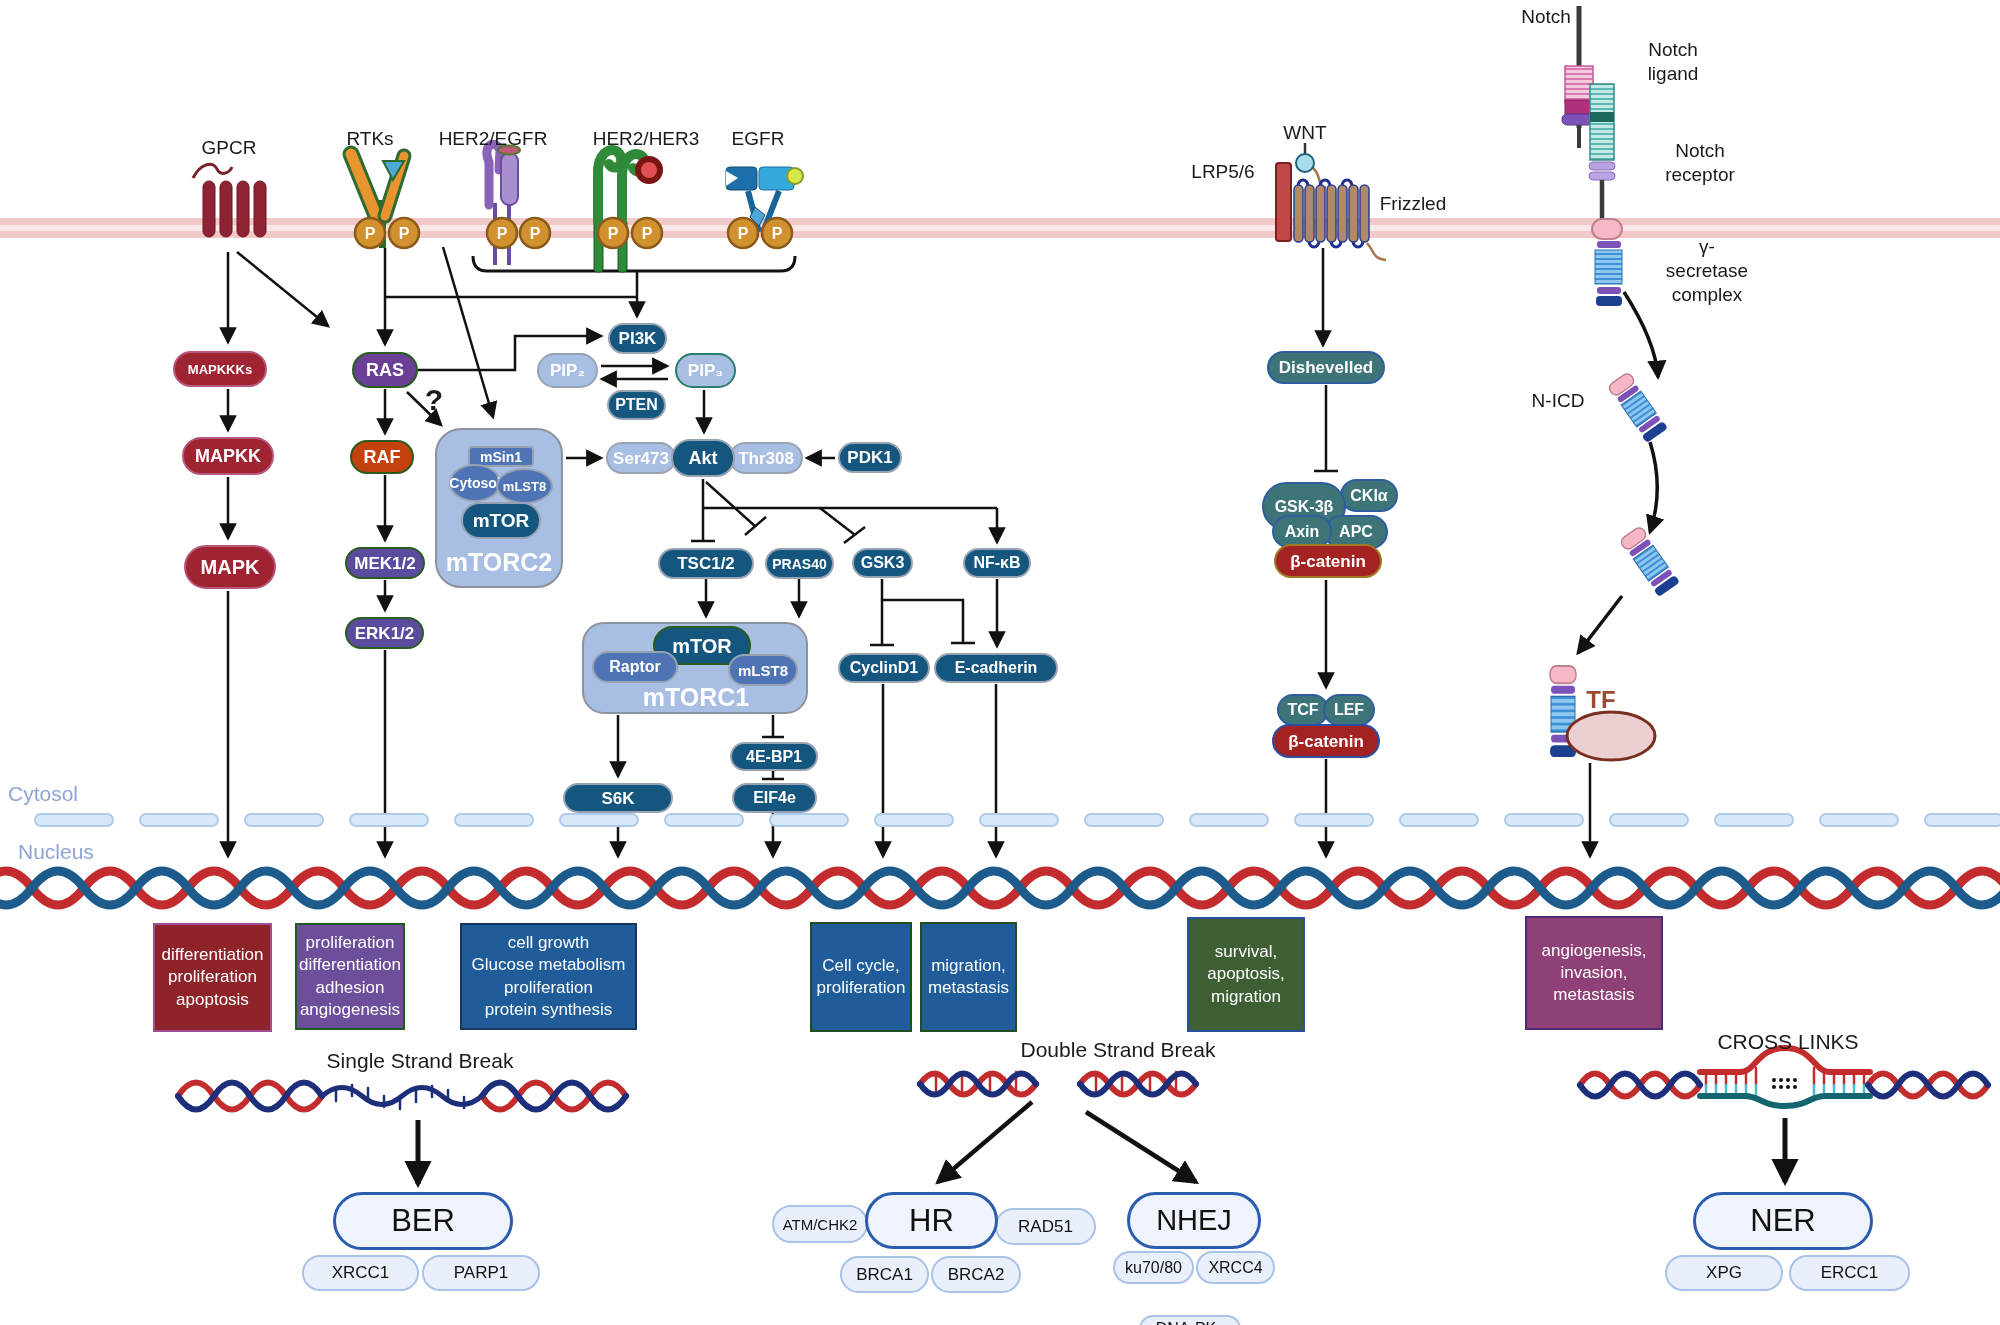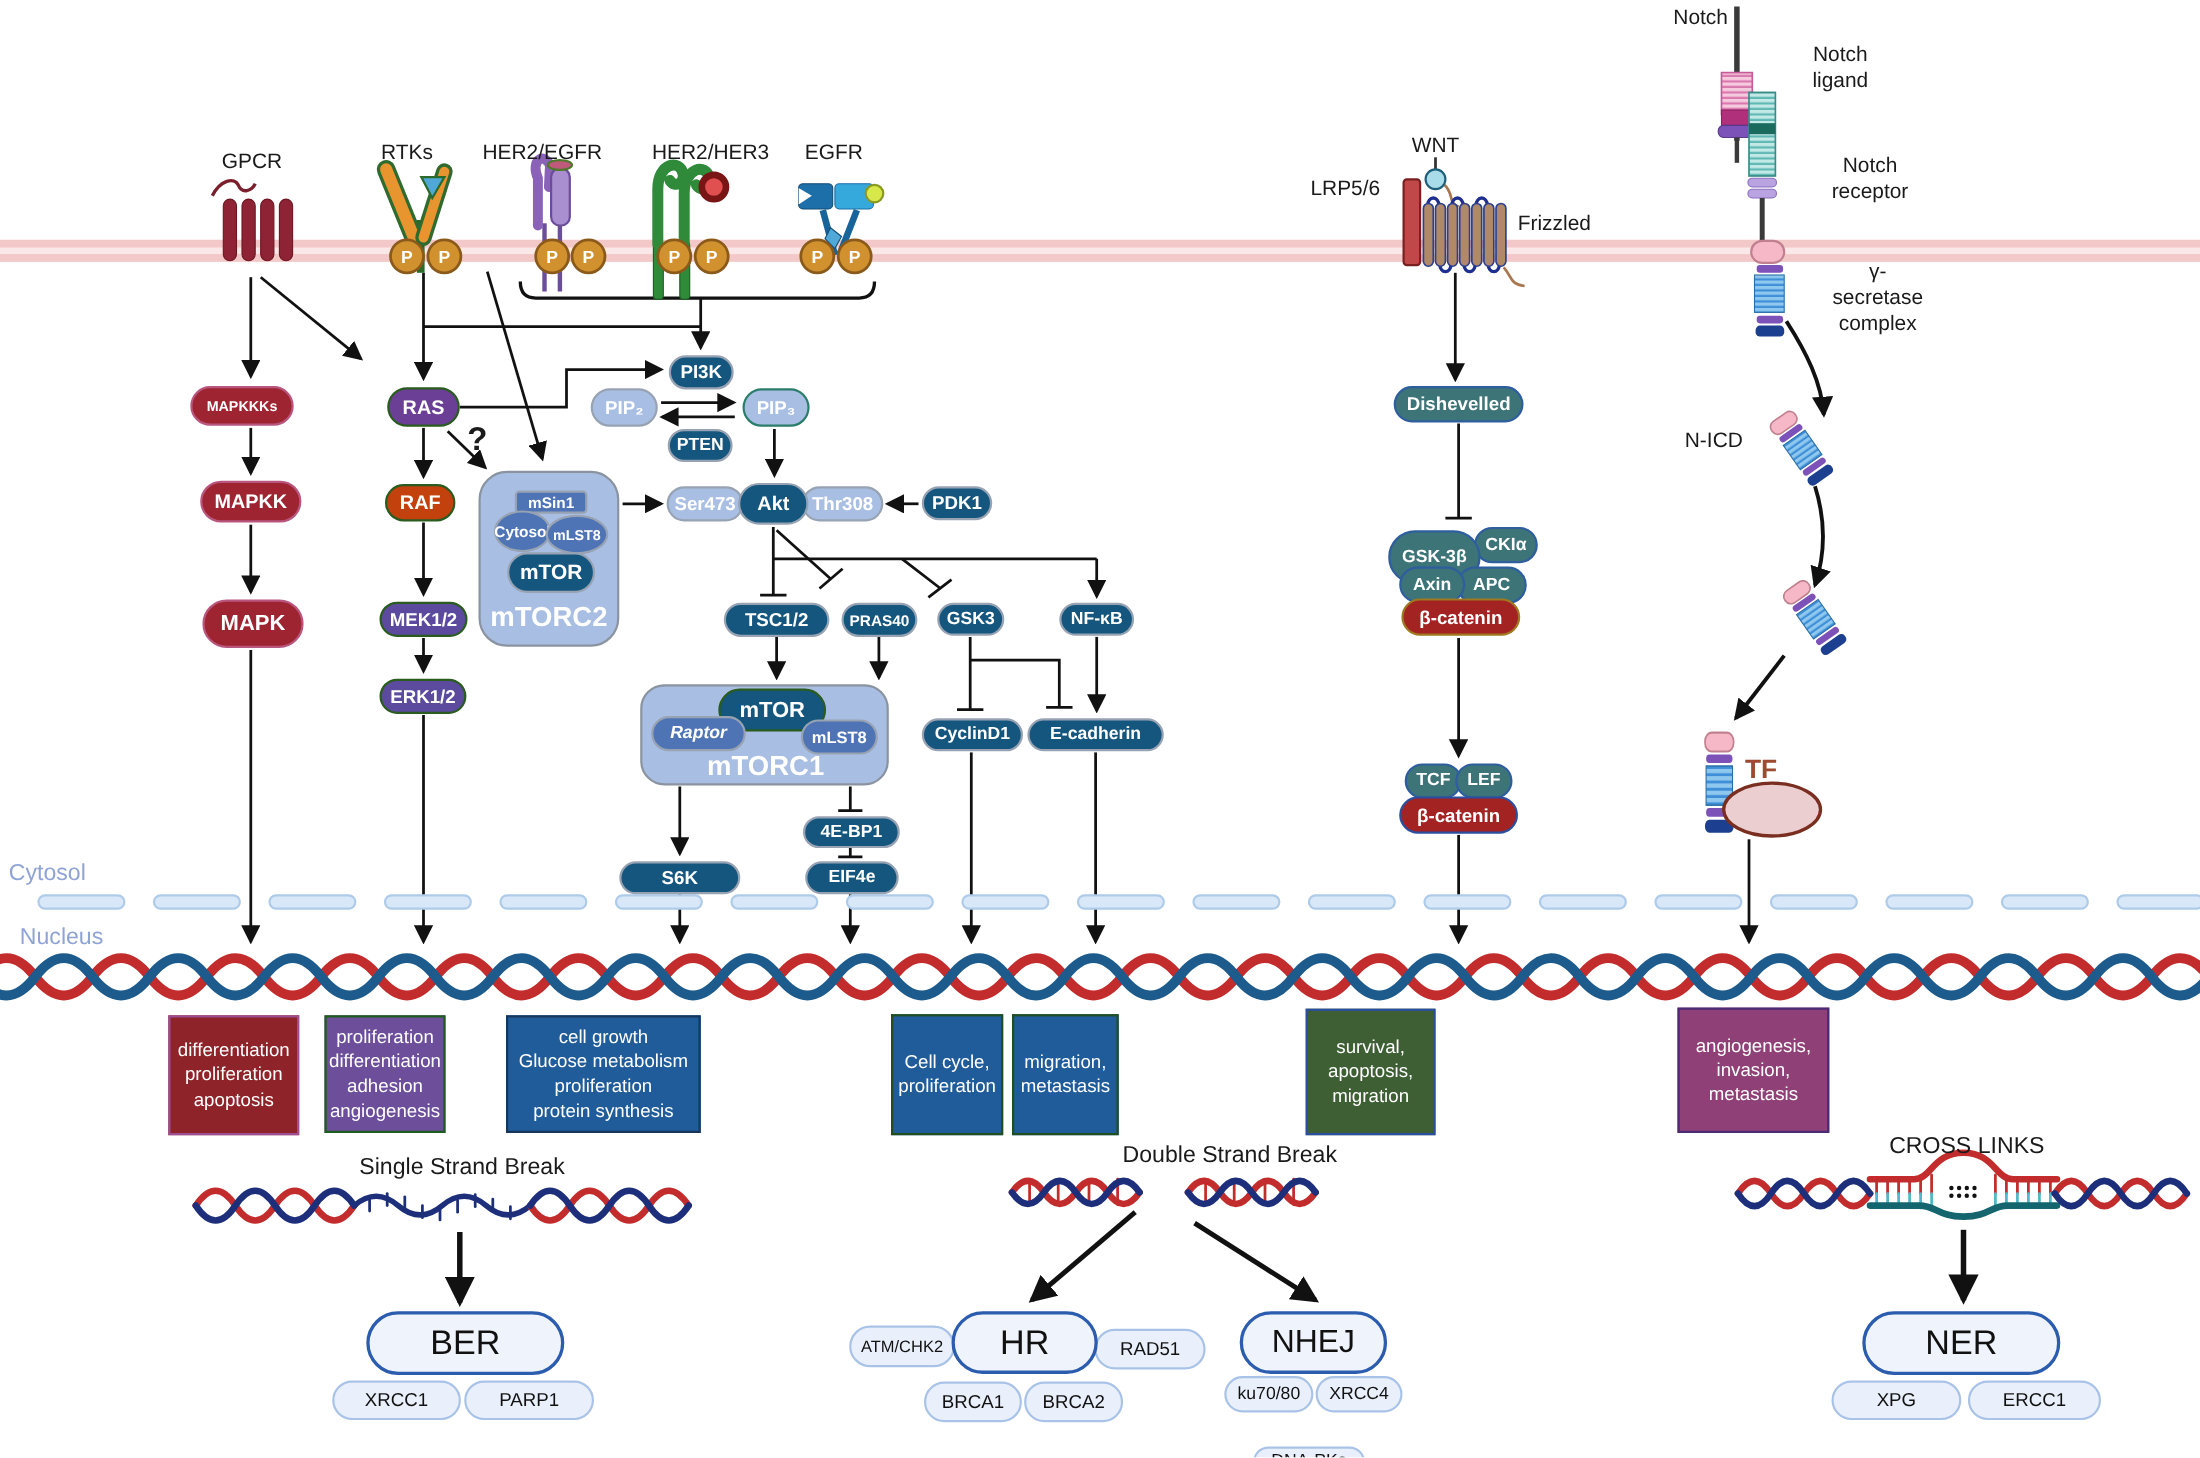--- a/index.html
+++ b/index.html
@@ -408,21 +408,21 @@
 
 <div class="cbox" style="left:435px;top:428px;width:128px;height:160px;"></div>
 <div class="pill p-inner" style="left:468px;top:446px;width:66px;height:21px;border-radius:4px;font-size:14px;">mSin1</div>
 <div class="pill p-inner" style="left:449px;top:464px;width:52px;height:38px;border-radius:50%;font-size:14px;">Cytosol</div>
 <div class="pill p-inner" style="left:496px;top:468px;width:57px;height:36px;border-radius:50%;font-size:13px;">mLST8</div>
 <div class="pill p-blue" style="left:461px;top:502px;width:80px;height:37px;font-size:19px;">mTOR</div>
 <div class="cplx-lbl" style="left:499px;top:562px;">mTORC2</div>
 
 <div class="cbox" style="left:582px;top:622px;width:226px;height:92px;border-radius:22px;"></div>
 <div class="pill p-mtor" style="left:653px;top:626px;width:98px;height:39px;font-size:20px;">mTOR</div>
-<div class="pill p-inner" style="left:592px;top:651px;width:86px;height:32px;font-size:16px;font-style:italic;">Raptor</div>
+<div class="pill p-inner" style="left:592px;top:651px;width:86px;height:32px;font-size:16px;">Raptor</div>
 <div class="pill p-inner" style="left:728px;top:654px;width:70px;height:32px;font-size:15px;">mLST8</div>
 <div class="cplx-lbl" style="left:696px;top:697px;">mTORC1</div>
 
 <div class="pill p-teal" style="left:1267px;top:351px;width:118px;height:33px;font-size:17px;">Dishevelled</div>
 <div class="pill p-teal" style="left:1340px;top:479px;width:58px;height:33px;font-size:16px;">CKIα</div>
 <div class="pill p-teal" style="left:1262px;top:482px;width:84px;height:49px;font-size:16px;">GSK-3β</div>
 <div class="pill p-teal" style="left:1324px;top:515px;width:64px;height:34px;font-size:16px;">APC</div>
 <div class="pill p-teal" style="left:1272px;top:515px;width:60px;height:33px;font-size:16px;">Axin</div>
 <div class="pill p-dred" style="left:1274px;top:544px;width:108px;height:34px;font-size:17px;border-width:2.5px;">β-catenin</div>
 <div class="pill p-teal" style="left:1277px;top:694px;width:52px;height:32px;font-size:16px;">TCF</div>

